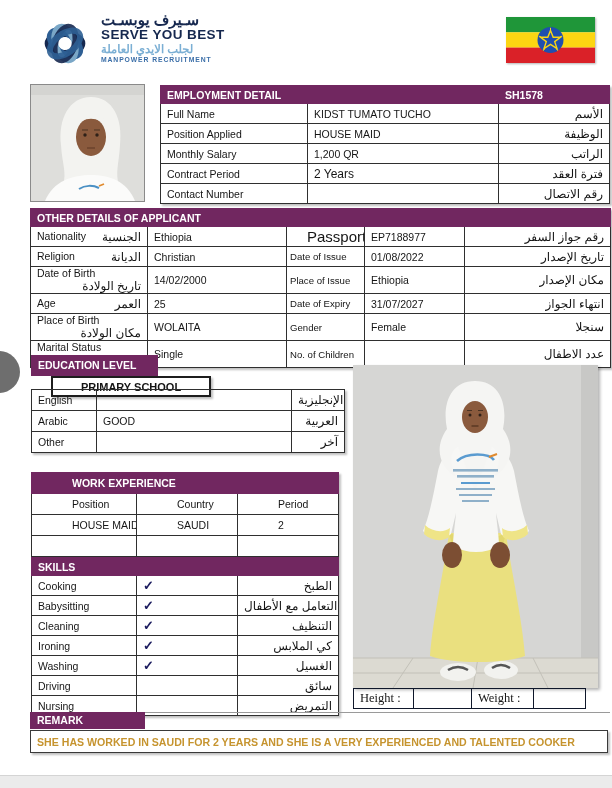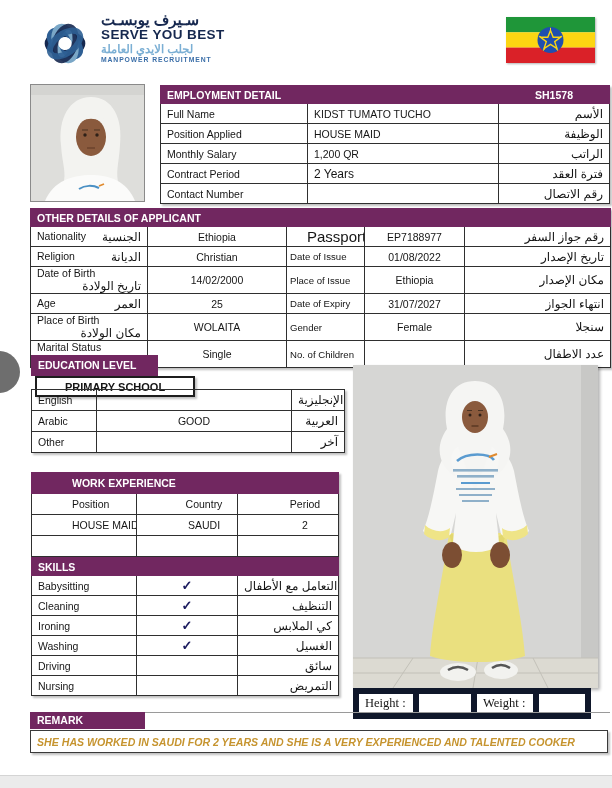--- a/index.html
+++ b/index.html
@@ -15,55 +15,55 @@
   .logo-ar-sub{font-size:11.5px;font-weight:bold;color:#7bafd4;margin-top:1px;}
   .logo-en-sub{font-size:6.8px;font-weight:bold;color:#3a6ea8;letter-spacing:.9px;margin-top:1px;}
   .flag{position:absolute;left:506px;top:17px;width:89px;height:46px;box-shadow:1px 1px 2px rgba(0,0,0,.3);}
 
   
   table{border-collapse:collapse;table-layout:fixed;}
   td{border:1px solid #2f2f2f;font-size:10.5px;padding:0 6px;height:19px;
      overflow:hidden;white-space:nowrap;}
   .phead td{background:#712760;color:#fff;font-weight:bold;font-size:10.5px;
             border:1px solid #712760;height:17px;}
-  .c{text-align:center;}
+  .c{text-align:left;}
   .r{text-align:right;}
   .ar{font-size:12px;}
   .big{font-size:12px;}
   .shadow{box-shadow:2px 2px 2px rgba(0,0,0,.25);}
 
   
   .headshot{position:absolute;left:30px;top:84px;width:113px;height:116px;border:1px solid #8a8a8a;}
   .emp-table{position:absolute;left:160px;top:85px;width:449px;}
   .other-table{position:absolute;left:30px;top:208px;width:580px;}
   .hole{position:absolute;left:-22px;top:351px;width:42px;height:42px;border-radius:50%;background:#6e6e6e;}
 
   .edu-row{position:absolute;left:31px;top:355px;display:flex;flex-direction:column;}
   .edu-head{width:127px;height:21px;background:#712760;color:#fff;font-weight:bold;
             font-size:10.5px;line-height:21px;padding-left:7px;box-sizing:border-box;}
   .edu-val{width:160px;height:21px;border:2px solid #1d1d1d;background:#fff;font-weight:bold;
-           font-size:11px;line-height:18px;text-align:center;box-sizing:border-box;margin-left:4px;}
+           font-size:11px;line-height:18px;text-align:center;box-sizing:border-box;margin-left:20px;}
 
   .lang-table{position:absolute;left:31px;top:389px;width:313px;}
   .lang-table td{height:20px;}
   .work-table{position:absolute;left:31px;top:472px;width:307px;}
   .work-table td{height:20px;padding-left:40px;}
   .skills-table{position:absolute;left:31px;top:557px;width:307px;}
   .mark-cell{color:#1b1b5e;font-weight:bold;font-size:13px;}
 
   .fullbody{position:absolute;left:353px;top:365px;width:245px;height:323px;box-shadow:2px 2px 3px rgba(0,0,0,.3);}
   .hw-table{position:absolute;left:353px;top:688px;width:232px;font-family:"Liberation Serif",serif;}
-  .hw-table td{font-family:"Liberation Serif",serif;font-size:12.5px;height:19px;border:6px solid #0f172a;}
+  .hw-table td{font-family:"Liberation Serif",serif;font-size:12.5px;height:19px;border:1px solid #0f172a;}
 
   .remark-head{position:absolute;left:30px;top:712px;width:115px;height:17px;background:#712760;
                color:#fff;font-weight:bold;font-size:10.5px;line-height:17px;padding-left:7px;box-sizing:border-box;}
   .remark-topline{position:absolute;left:145px;top:712px;width:465px;border-top:1px solid #9a9a9a;}
   .remark-body{position:absolute;left:30px;top:730px;width:578px;height:23px;border:1px solid #3a3a3a;
                background:#fff;color:#c6942f;font-weight:bold;font-size:10.6px;line-height:23px;
-               padding-left:6px;box-sizing:border-box;white-space:nowrap;overflow:hidden;font-style:italic;}
+               padding-left:6px;box-sizing:border-box;white-space:nowrap;overflow:hidden;}
   .footer-strip{position:absolute;left:0;top:775px;width:612px;height:13px;background:#ebebeb;border-top:1px solid #d4d4d4;}
 </style>
 </head>
 <body>
 
 <div class="page">
 
   <div class="logo-wrap">
     <svg class="logo-knot" viewBox="0 0 56 56">
       <g fill="none" stroke-linecap="round">
@@ -272,20 +272,25 @@
     <colgroup>
         <col style="width:105px">
         <col style="width:101px">
         <col style="width:101px">
       </colgroup>
     <tbody>
         <tr class="phead">
           <td colspan="3">SKILLS</td>
         </tr>
     <tr>
+      <td>Cooking</td>
+      <td class="c mark-cell">✓</td>
+      <td class="r ar">الطبخ</td>
+    </tr>
+    <tr>
       <td>Babysitting</td>
       <td class="c mark-cell">✓</td>
       <td class="r ar">التعامل مع الأطفال</td>
     </tr>
     <tr>
       <td>Cleaning</td>
       <td class="c mark-cell">✓</td>
       <td class="r ar">التنظيف</td>
     </tr>
     <tr>

